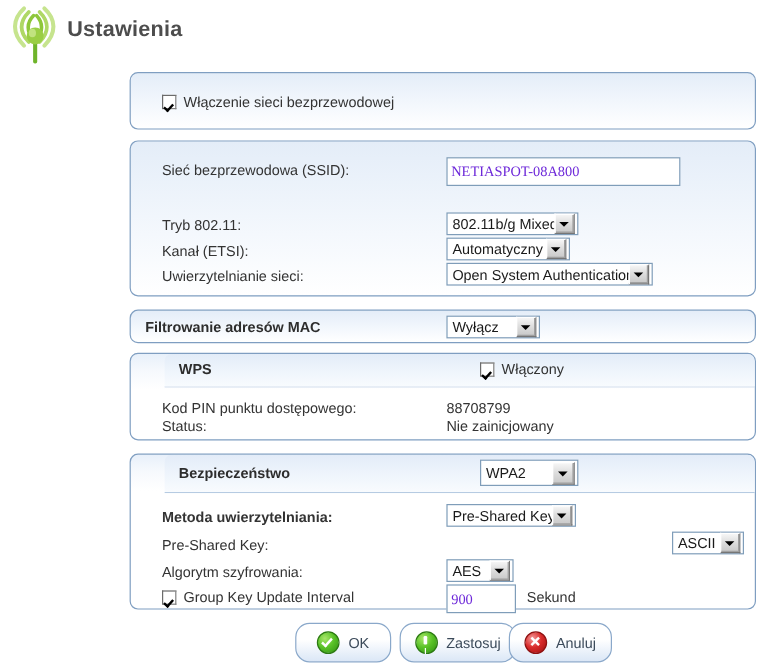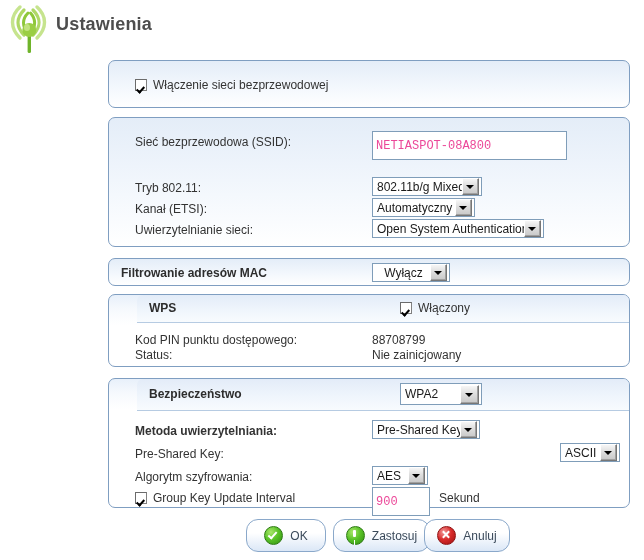--- a/index.html
+++ b/index.html
@@ -106,25 +106,25 @@
     transform: rotate(42deg);
   }
   .cb-label { margin-left: 6px; }
 
   
   .tbox {
     position: absolute;
     box-sizing: border-box;
     border: 1px solid #7f9db9;
     background: #ffffff;
-    font-family: Liberation Mono, monospace;
-    font-size: 12px;
-    color: #ec4899;
+    font-family: Liberation Serif, serif;
+    font-size: 12px;
+    color: #6d28d9;
     padding: 1px 3px;
-    height: 29px;
+    height: 24px;
     line-height: 15px;
     outline: none;
   }
 
   
   .sel {
     position: absolute;
     box-sizing: border-box;
     border: 1px solid #7f9db9;
     background: #ffffff;
@@ -288,21 +288,21 @@
     <span class="sel-btn"></span>
   </div>
 
   <div class="row lbl" style="left:26px; top:105px;">Uwierzytelnianie sieci:</div>
   <div class="sel" style="left:263px; top:101px; width:172px;">
     <span class="sel-txt">Open System Authentication</span>
     <span class="sel-btn"></span>
   </div>
 </div>
 
-<div class="panel panel-flat" style="top:258px; height:28px;text-align:center;">
+<div class="panel panel-flat" style="top:258px; height:28px;">
   <div class="hd-title" style="top:7px;">Filtrowanie adresów MAC</div>
   <div class="sel" style="left:263px; top:4px; width:78px;">
     <span class="sel-txt">Wyłącz</span>
     <span class="sel-btn"></span>
   </div>
 </div>
 
 <div class="panel" style="top:294px; height:73px;">
   <div class="panel-hd">
     <div class="hd-title">WPS</div>

